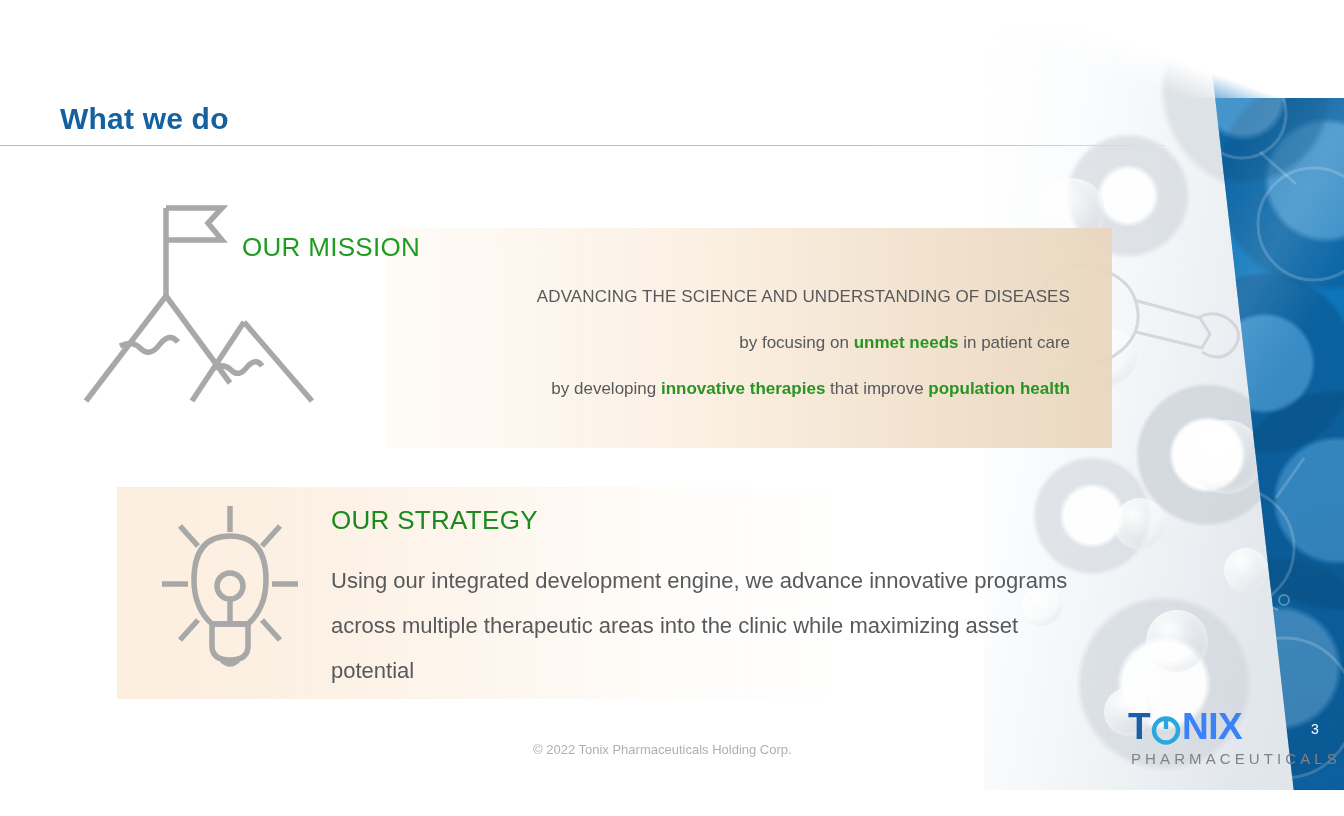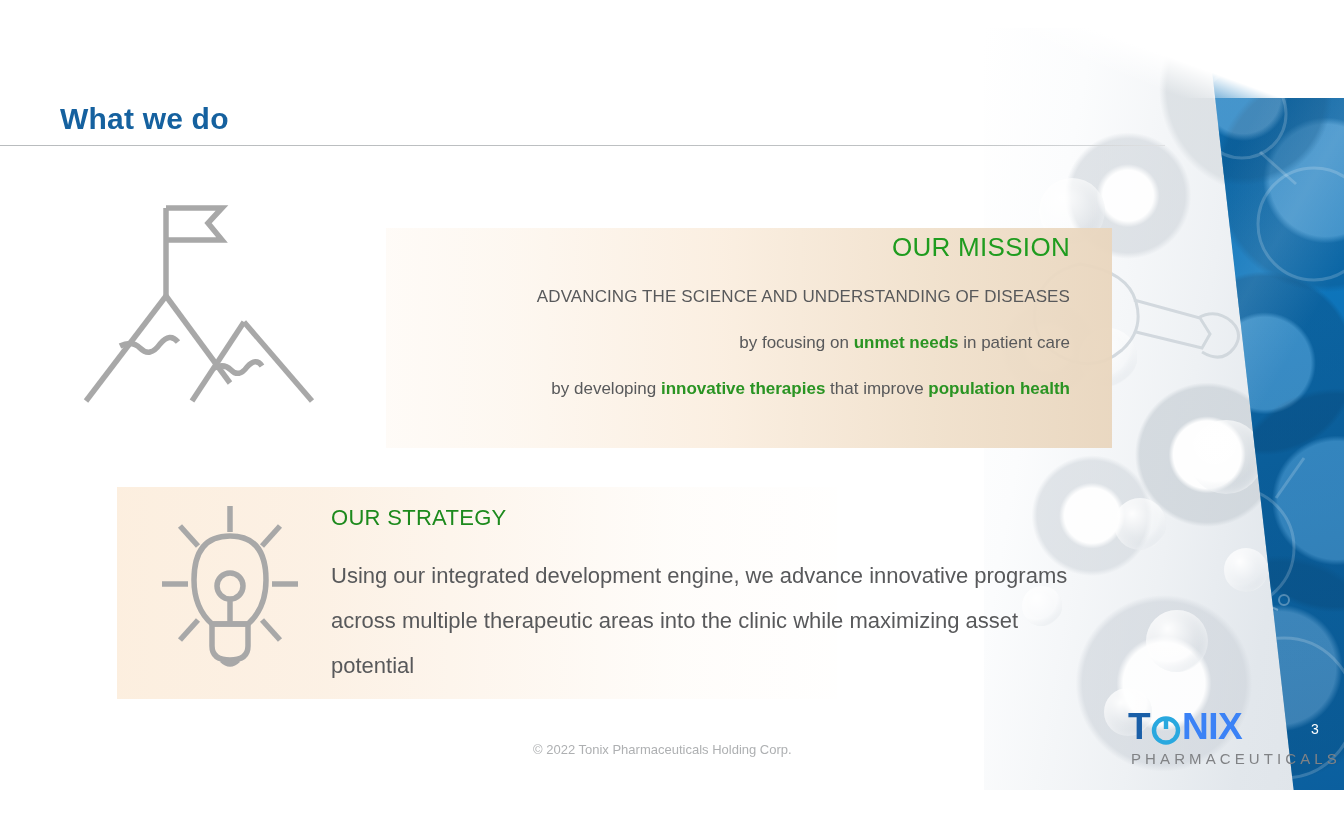--- a/index.html
+++ b/index.html
@@ -84,21 +84,21 @@
       rgba(252,241,228,.55) 18%,
       rgba(250,236,220,.85) 46%,
       rgba(240,224,203,.95) 76%,
       rgba(233,214,190,.95) 100%);
   }
   .mission-text {
     position:absolute; left:130px; top:232px; width:940px;
     text-align:right; color:#58595b;
   }
   .mission-head {
-    font-size:26px; color:#1f9c1f; text-align:right; letter-spacing:.3px;
+    font-size:26px; color:#1f9c1f; text-align:left; letter-spacing:.3px;
     margin-left:112px; margin-bottom:11px;
   }
   .mission-line { font-size:17px; line-height:46px; color:#58595b; white-space:nowrap; }
   .mission-line.l1 { letter-spacing:.1px; }
   b.green { color:#2a9423; font-weight:bold; }
 
   
   .mountain-icon { position:absolute; left:80px; top:196px; }
 
   
@@ -106,21 +106,21 @@
     position:absolute; left:117px; top:487px; width:720px; height:212px;
     background:linear-gradient(90deg,
       rgba(252,238,222,.97) 0%,
       rgba(252,240,227,.95) 28%,
       rgba(253,245,236,.80) 55%,
       rgba(254,250,245,.50) 78%,
       rgba(255,253,250,.18) 100%);
   }
   .bulb-icon { position:absolute; left:160px; top:500px; }
   .strategy-text { position:absolute; left:331px; top:505px; width:760px; }
-  .strategy-head { font-size:22px; color:#1d8a1d; letter-spacing:.3px; margin-bottom:22px; }
+  .strategy-head { font-size:26px; color:#1d8a1d; letter-spacing:.3px; margin-bottom:22px; }
   .strategy-body { font-size:22px; line-height:45px; color:#58595b; width:745px; }
 
   
   .copyright {
     position:absolute; left:533px; top:742px;
     font-size:13px; color:#aeb0b2;
   }
   .logo { position:absolute; left:1128px; top:706px; width:146px; }
   .logo-text {
     font-family:"Liberation Sans", sans-serif;

